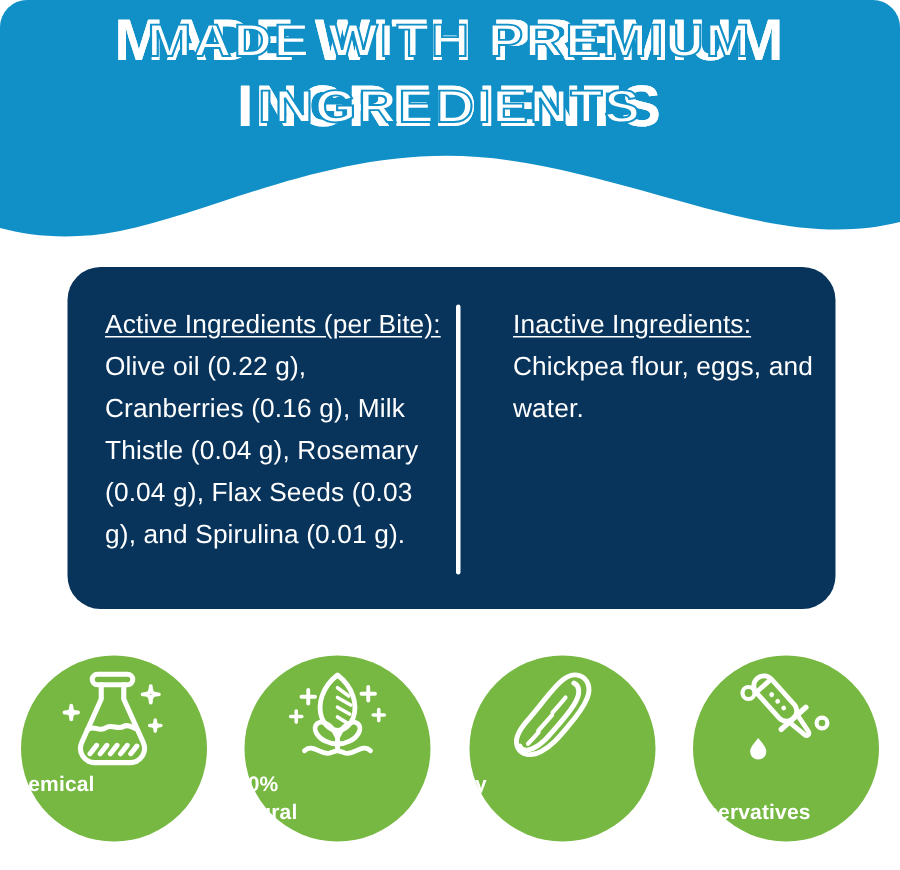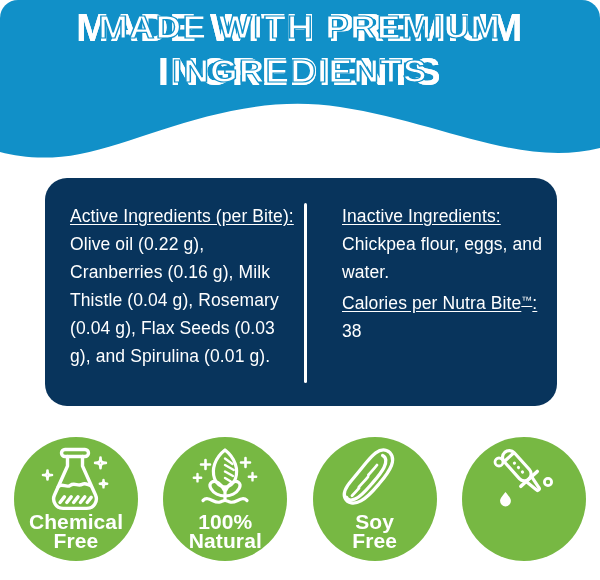--- a/index.html
+++ b/index.html
@@ -162,24 +162,23 @@
     align-items: center;
     justify-content: center;
     padding-top: 6px;
   }
   .badge-icon svg { display: block; overflow: visible; }
   .badge-label {
     position: absolute;
     left: -14px;
     top: 76px;
     width: 152px;
-    text-align: center;
     font-family: "Liberation Sans Narrow", "Liberation Sans", sans-serif;
     font-weight: 700;
-    font-size: 21px;
+    font-size: 14px;
     line-height: 18.5px;
     color: #ffffff;
     letter-spacing: 0.1px;
     white-space: pre-line;
   }
 </style>
 </head>
 <body>
 
 <div id="page">
@@ -211,24 +210,20 @@
           <span>Olive oil (0.22 g), Cranberries (0.16 g), Milk Thistle (0.04 g), Rosemary (0.04 g), Flax Seeds (0.03 g), and Spirulina (0.01 g).</span>
         </div>
       </div>
 
       <div class="card-col" id="col-inactive">
         <div class="card-text">
           <p>
             <span class="lead">Inactive Ingredients:</span><br>
             <span>Chickpea flour, eggs, and water.</span>
           </p>
-          <p>
-            <span class="lead">Calories per Nutra Bite</span><span class="lead tm">™</span><span class="lead">:</span>
-            <span>38</span>
-          </p>
         </div>
       </div>
 
     </div>
     <div id="card-divider"></div>
   </div>
 
   <div id="badge-row">
 
     <div class="badge">
@@ -327,17 +322,19 @@
 
             <path d="M34.6,39.0 L36.6,52.0 a1.7,1.7 0 0 0 3.4,0 L41.9,39.0"></path>
           </g>
 
           <path d="M19.5,50.0 c3.6,4.4 5.4,6.6 5.4,9.0 a5.4,5.4 0 0 1 -10.8,0 c0,-2.4 1.8,-4.6 5.4,-9.0 Z" fill="#ffffff" stroke="none"></path>
 
           <circle cx="13.0" cy="20.0" r="4.0" stroke-width="2.8"></circle>
           <circle cx="62.0" cy="40.0" r="3.6" stroke-width="2.8"></circle>
         </svg>
       </div>
+      <div class="badge-label">No
+Preservatives</div>
     </div>
 
   </div>
 
 </div>
 
 </body></html>

